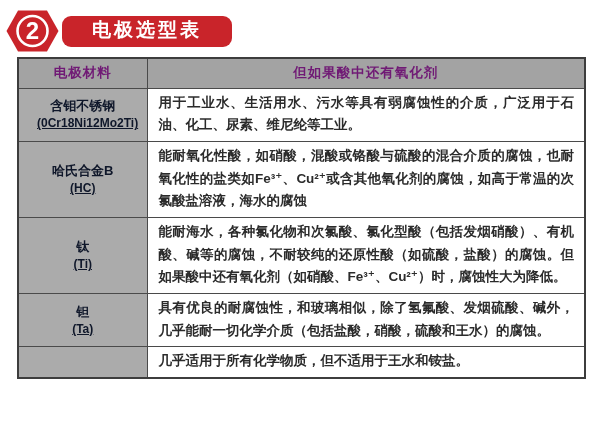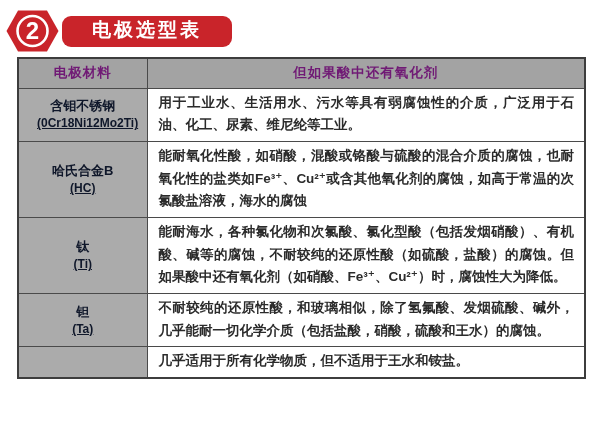--- a/index.html
+++ b/index.html
@@ -98,21 +98,21 @@
         <div>钛</div>
         <div class="mat-code">(Ti)</div>
       </th>
       <td>能耐海水，各种氯化物和次氯酸、氯化型酸（包括发烟硝酸）、有机酸、碱等的腐蚀，不耐较纯的还原性酸（如硫酸，盐酸）的腐蚀。但如果酸中还有氧化剂（如硝酸、Fe³⁺、Cu²⁺）时，腐蚀性大为降低。</td>
     </tr>
     <tr>
       <th>
         <div>钽</div>
         <div class="mat-code">(Ta)</div>
       </th>
-      <td>不耐较纯的还原性酸，和玻璃相似，除了氢氟酸、发烟硫酸、碱外，几乎能耐一切化学介质（包括盐酸，硝酸，硫酸和王水）的腐蚀。</td>
+      <td>具有优良的耐腐蚀性，和玻璃相似，除了氢氟酸、发烟硫酸、碱外，几乎能耐一切化学介质（包括盐酸，硝酸，硫酸和王水）的腐蚀。</td>
     </tr>
     <tr>
       <th>
         
       </th>
       <td>几乎适用于所有化学物质，但不适用于王水和铵盐。</td>
     </tr>
   </tbody>
 </table>
 

